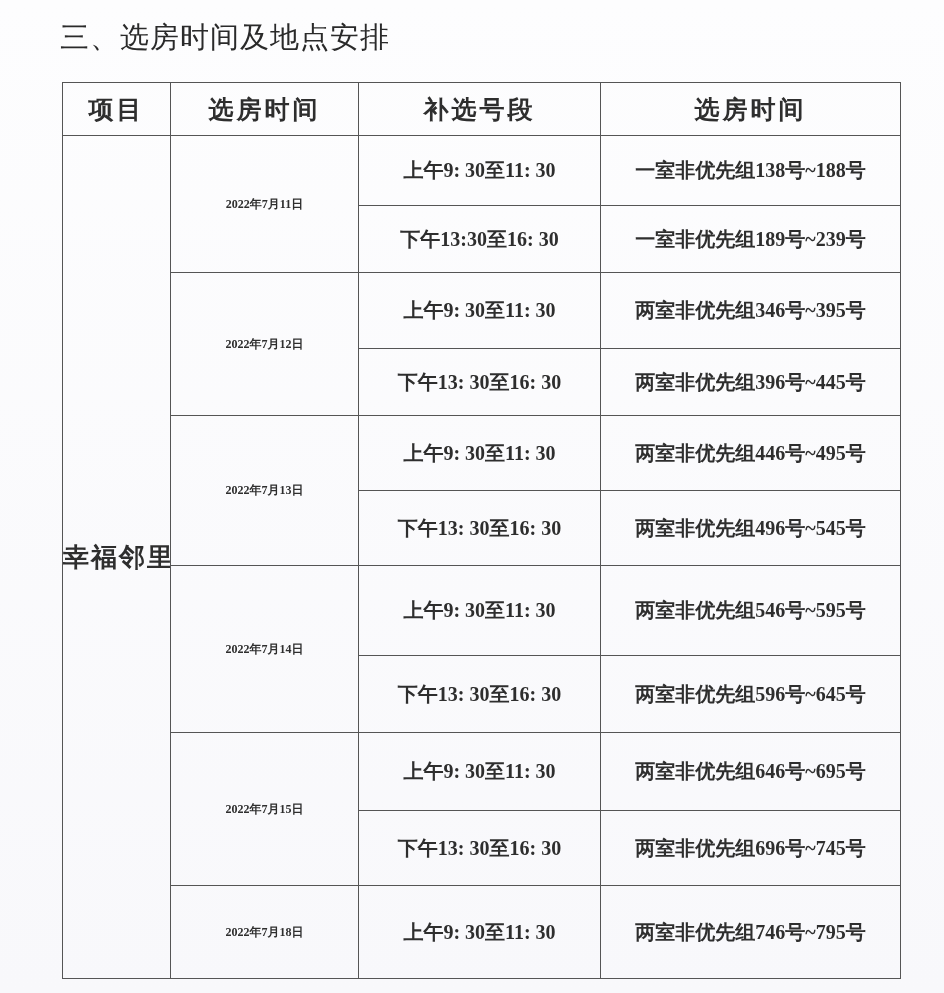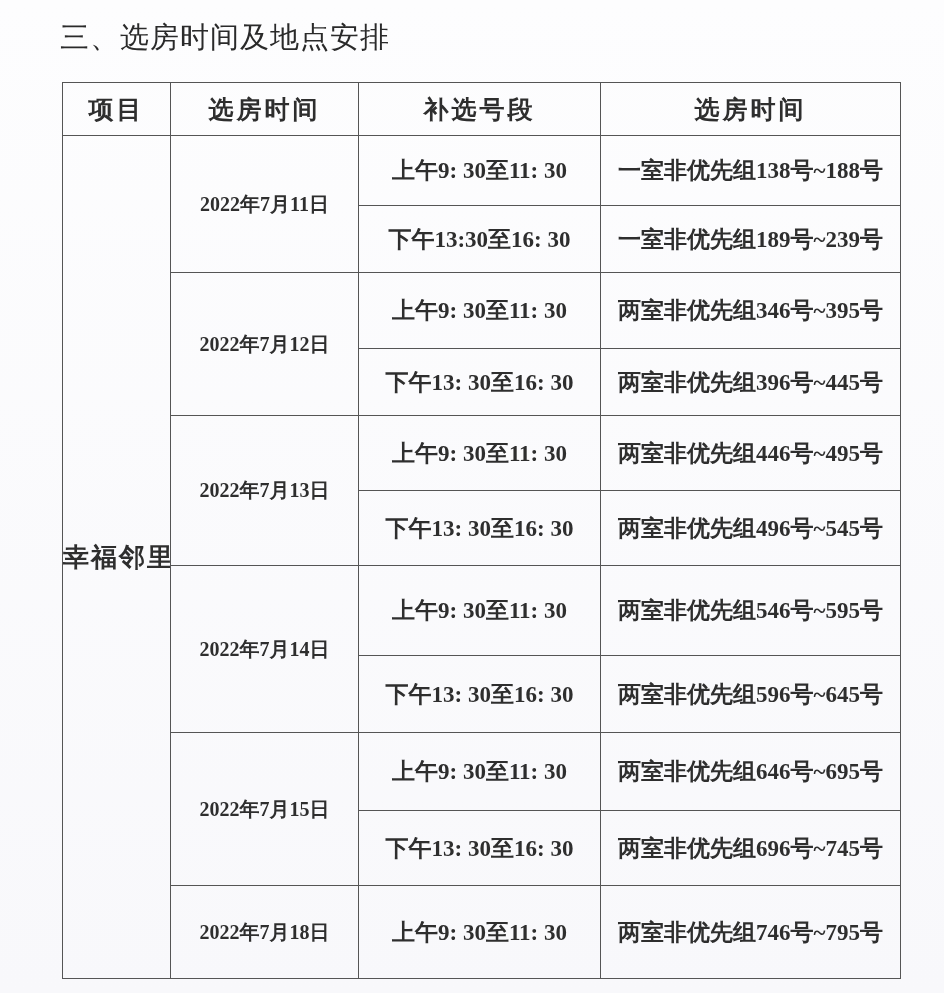--- a/index.html
+++ b/index.html
@@ -64,25 +64,25 @@
     td.project {
       font-family: "DejaVu Sans", "Liberation Sans", sans-serif;
       font-size: 26px;
       line-height: 32px;
       white-space: normal;
       padding: 0 12px;
       letter-spacing: 2px;
     }
     td.date {
       font-family: "Liberation Serif", "DejaVu Serif", serif;
-      font-size: 20px;
+      font-size: 12px;
     }
     td.time, td.range {
       font-family: "Liberation Serif", "DejaVu Serif", serif;
-      font-size: 23px;
+      font-size: 20px;
     }
   </style>
 </head>
 <body>
 
 <div class="page">
   <h1 class="section-title">三、选房时间及地点安排</h1>
 
   <table class="schedule" id="schedule">
     <colgroup>

